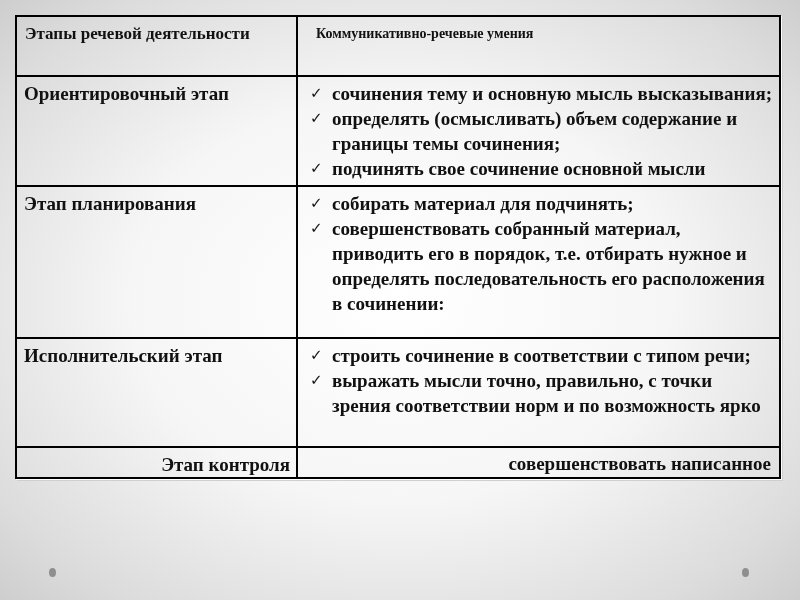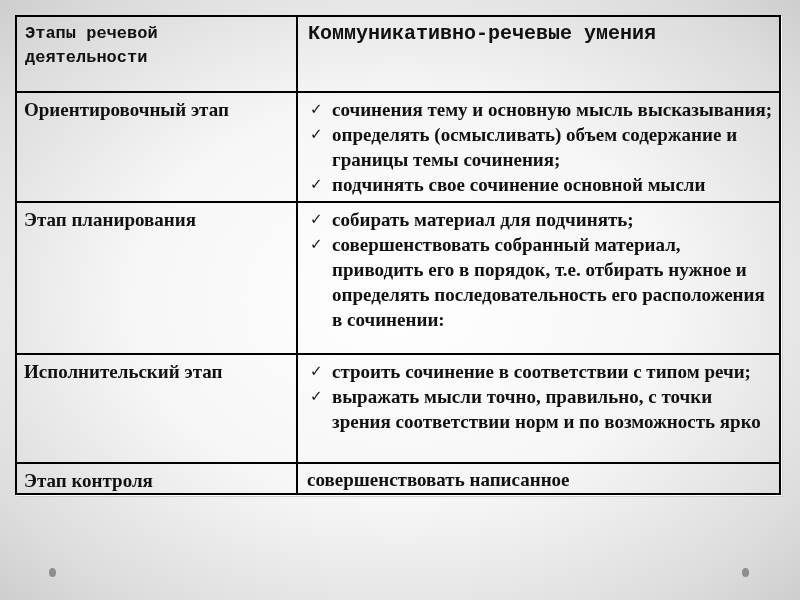--- a/index.html
+++ b/index.html
@@ -28,42 +28,42 @@
       border: 2px solid #000;
       vertical-align: top;
       padding: 0;
       font-weight: bold;
       font-size: 19px;
       line-height: 25px;
     }
     col.c1 { width: 281px; }
     col.c2 { width: 483px; }
     .hdr-left { font-size: 17px; line-height: 24px; padding: 5px 8px 0 8px; }
-    .hdr-right { font-size: 20px; line-height: 24px; padding: 5px 8px 0 10px; }
+    .hdr-right { font-size: 14px; line-height: 24px; padding: 5px 8px 0 18px; }
     .stage-name { padding: 4px 6px 0 7px; }
     .skills { list-style: none; margin: 0; padding: 4px 6px 4px 10px; }
     .skills li {
       position: relative;
       padding-left: 24px;
       margin: 0;
     }
     .skills li .check {
       position: absolute;
       left: 2px;
       top: 0;
       font-family: "DejaVu Sans", sans-serif;
       font-weight: normal;
       font-size: 15px;
     }
     .plain-skill { padding: 3px 8px 0 9px; }
-    .r-head { height: 76px; font-family: Liberation Mono, monospace; }
+    .r-head { height: 60px; }
     .r1 { height: 107px; }
     .r2 { height: 152px; }
     .r3 { height: 109px; }
-    .r4 { height: 21px; }
+    .r4 { height: 21px; text-align: right; }
     .dot {
       position: absolute;
       width: 7px;
       height: 9px;
       border-radius: 50%;
       background: #8e8e8e;
     }
   </style>
 </head>
 <body>

